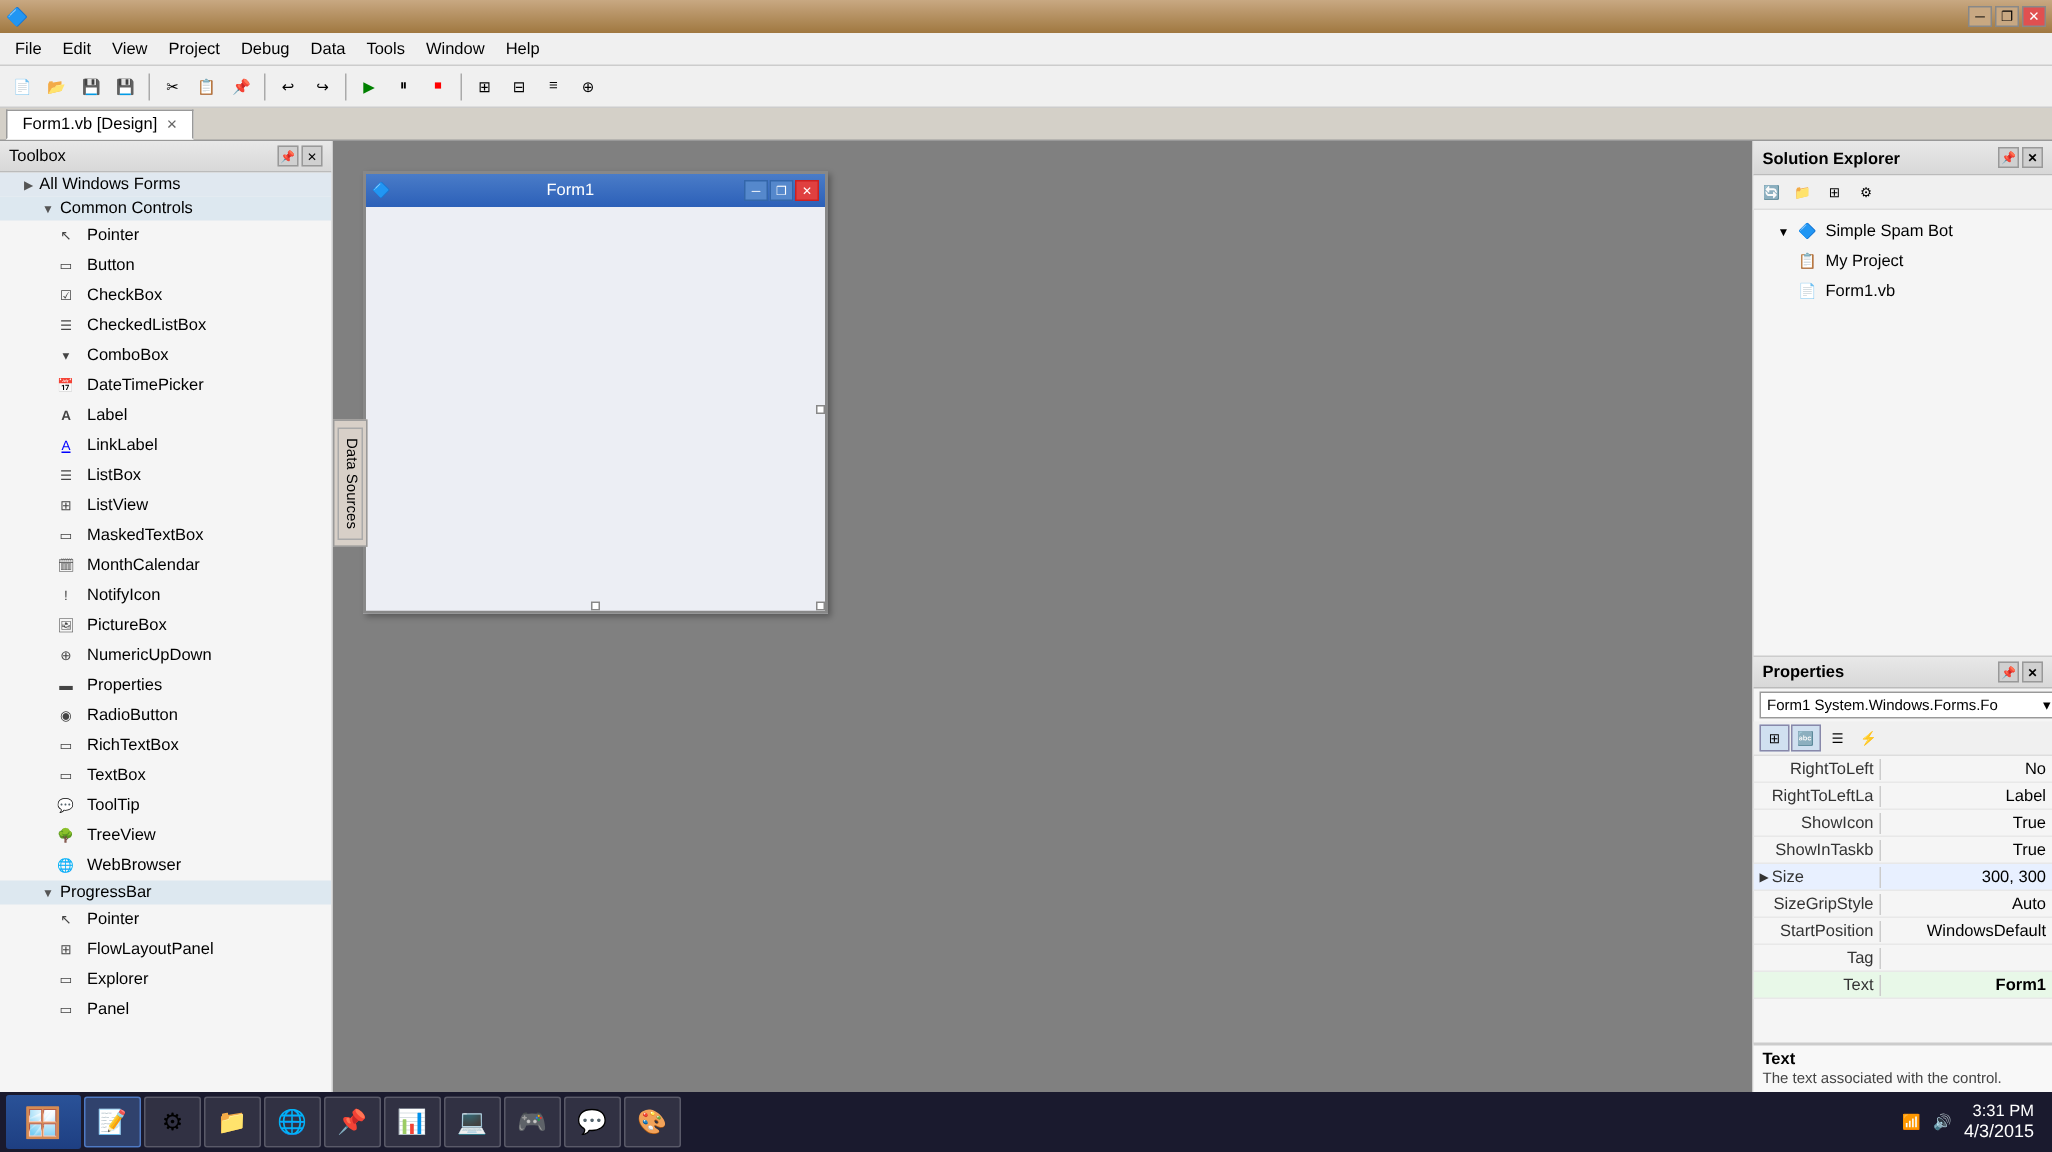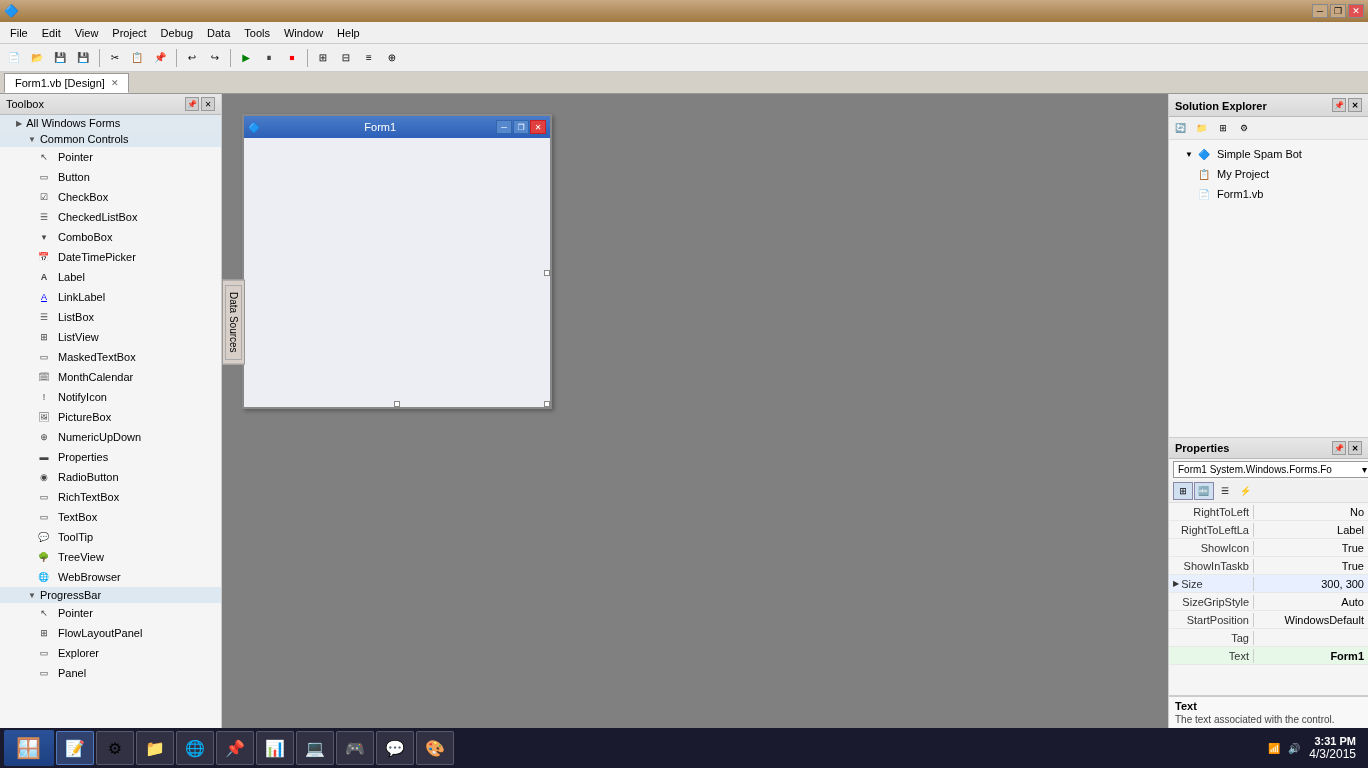--- a/index.html
+++ b/index.html
@@ -286,21 +286,21 @@
     #taskbar-right {
       margin-left: auto;
       display: flex;
       align-items: center;
       gap: 8px;
       padding-right: 8px;
       color: white;
       font-size: 10px;
     }
     #taskbar-time { text-align: right; }
-    #taskbar-clock { font-size: 11px; font-weight: bold; }
+    #taskbar-clock { font-size: 11px; font-weight: normal; }
     #taskbar-date { font-size: 12px; }
 
     
     ::-webkit-scrollbar { width: 8px; height: 8px; }
     ::-webkit-scrollbar-track { background: #f0f0f0; }
     ::-webkit-scrollbar-thumb { background: #b0b0b0; border: 1px solid #999; }
 
     .expand-arrow { font-size: 8px; color: #555; }
     .collapse-arrow { font-size: 8px; color: #555; }
 

